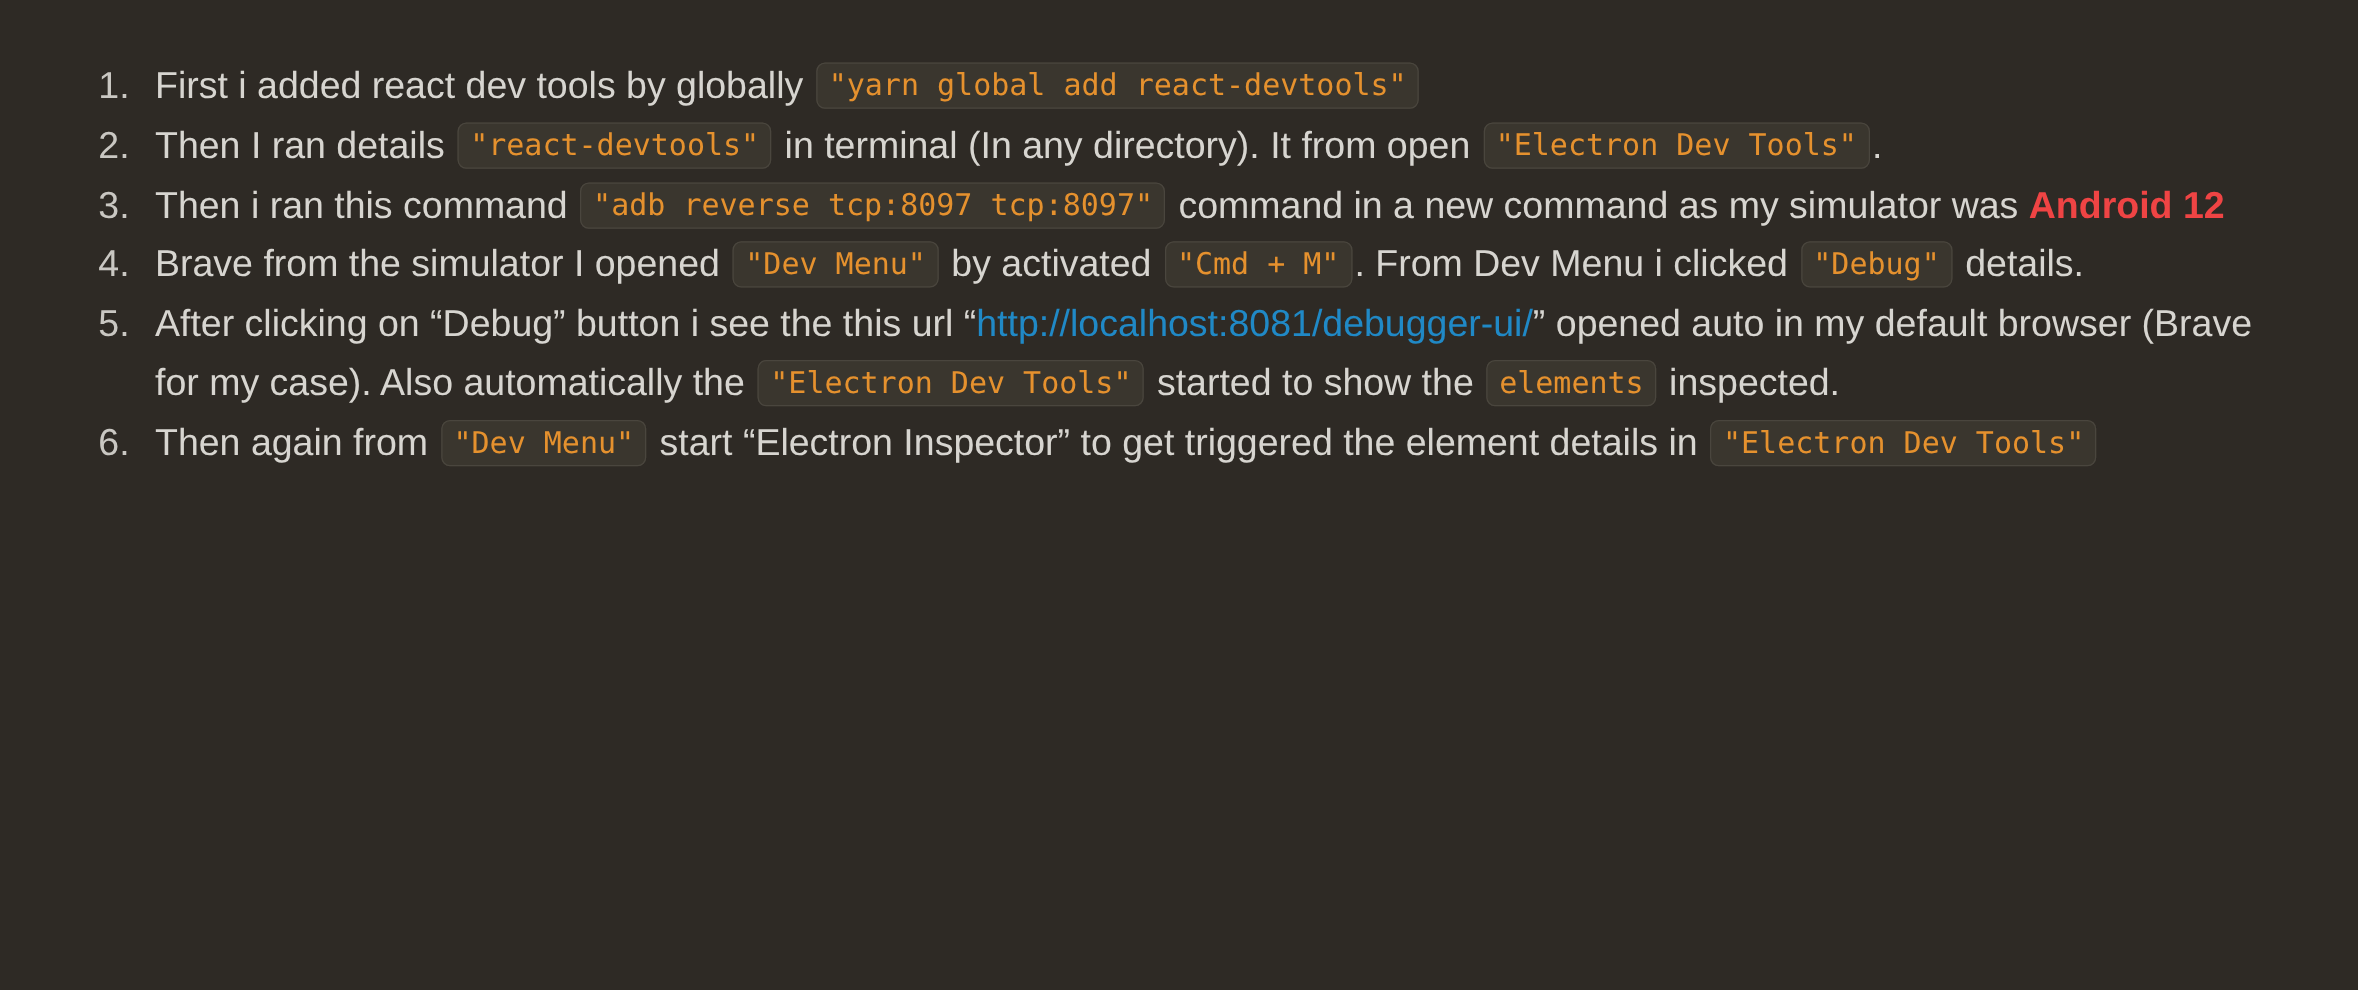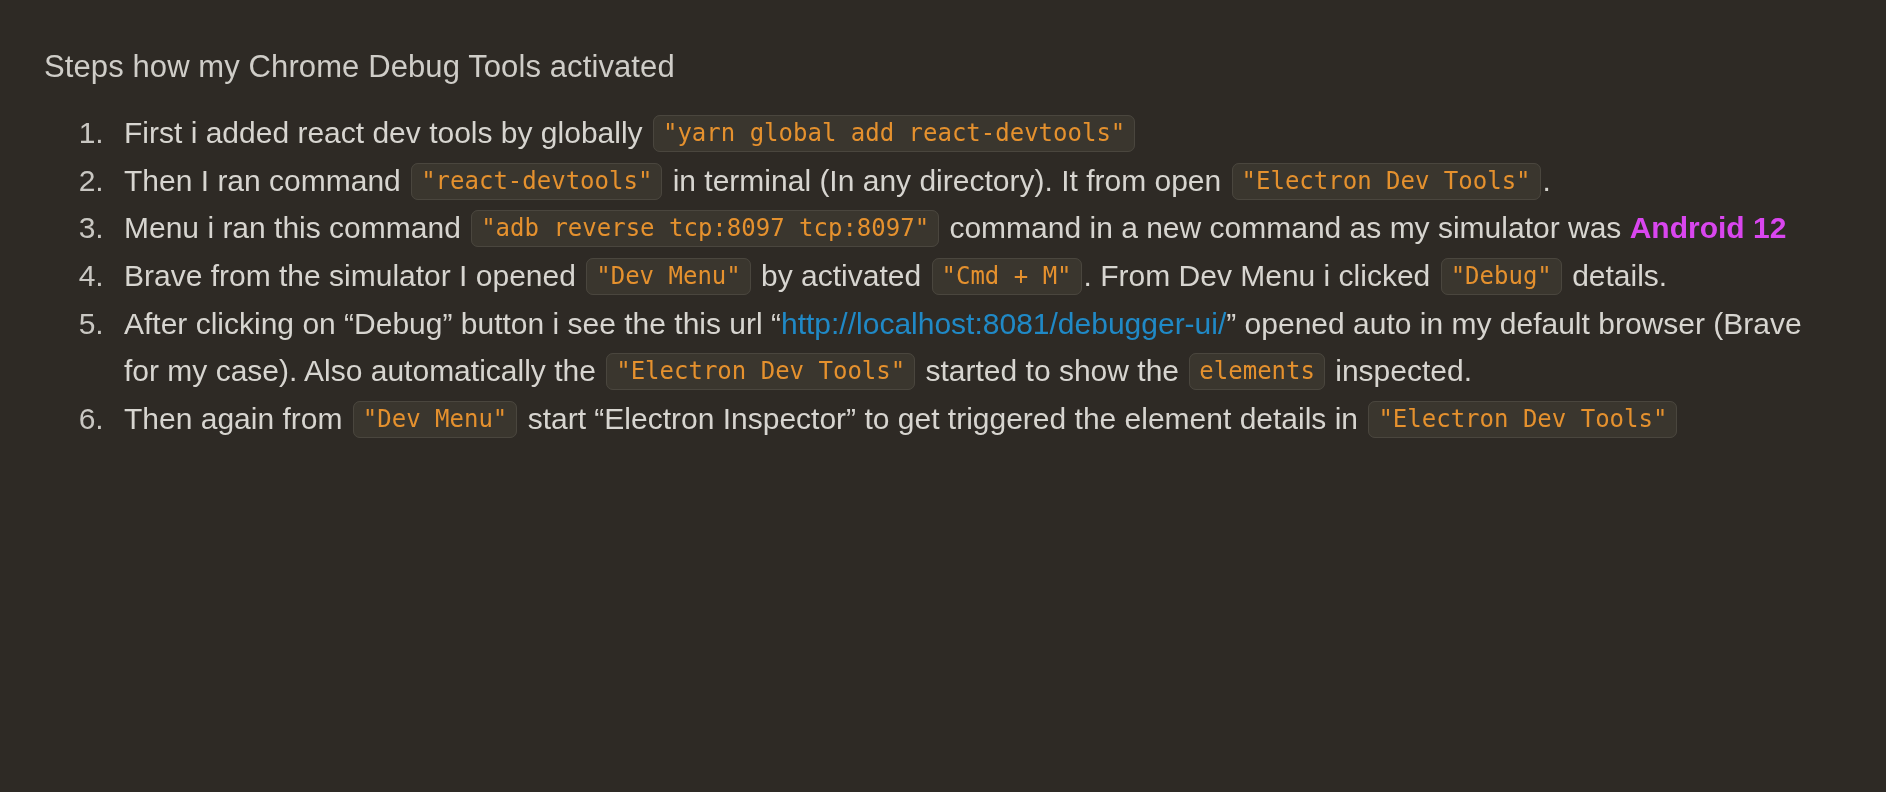--- a/index.html
+++ b/index.html
@@ -60,37 +60,36 @@
     padding: 3px 9px 4px 9px;
     margin: 0 2px;
     white-space: normal;
     box-decoration-break: clone;
     -webkit-box-decoration-break: clone;
     line-height: 1.28;
     vertical-align: 2px;
   }
   strong.bold-text {
     font-weight: 700;
-    color: #d946ef;
+    color: #ef4444;
   }
   a.ext-link {
     color: #2089c6;
     text-decoration: none;
     text-align: right;
   }
 </style>
 </head>
 <body>
 
 <div class="page">
 
-  <h1 class="doc-title">Steps how my Chrome Debug Tools activated</h1>
 
   <ol class="steps">
       <li><span class="step-text"><span>First i added react dev tools by globally </span><code class="inline-code">"yarn global add react-devtools"</code></span></li>
-      <li><span class="step-text"><span>Then I ran command </span><code class="inline-code">"react-devtools"</code><span> in terminal (In any directory). It from open </span><code class="inline-code">"Electron Dev Tools"</code><span>.</span></span></li>
-      <li><span class="step-text"><span>Menu i ran this command </span><code class="inline-code">"adb reverse tcp:8097 tcp:8097"</code><span> command in a new command as my simulator was </span><strong class="bold-text">Android 12</strong></span></li>
+      <li><span class="step-text"><span>Then I ran details </span><code class="inline-code">"react-devtools"</code><span> in terminal (In any directory). It from open </span><code class="inline-code">"Electron Dev Tools"</code><span>.</span></span></li>
+      <li><span class="step-text"><span>Then i ran this command </span><code class="inline-code">"adb reverse tcp:8097 tcp:8097"</code><span> command in a new command as my simulator was </span><strong class="bold-text">Android 12</strong></span></li>
       <li><span class="step-text"><span>Brave from the simulator I opened </span><code class="inline-code">"Dev Menu"</code><span> by activated </span><code class="inline-code">"Cmd + M"</code><span>. From Dev Menu i clicked </span><code class="inline-code">"Debug"</code><span> details.</span></span></li>
       <li><span class="step-text"><span>After clicking on “Debug” button i see the this url “</span><a class="ext-link" href="#">http://localhost:8081/debugger-ui/</a><span>” opened auto in my default browser (Brave for my case). Also automatically the </span><code class="inline-code">"Electron Dev Tools"</code><span> started to show the </span><code class="inline-code">elements</code><span> inspected.</span></span></li>
       <li><span class="step-text"><span>Then again from </span><code class="inline-code">"Dev Menu"</code><span> start “Electron Inspector” to get triggered the element details in </span><code class="inline-code">"Electron Dev Tools"</code></span></li>
     </ol>
 
 </div>
 
 </body></html>

